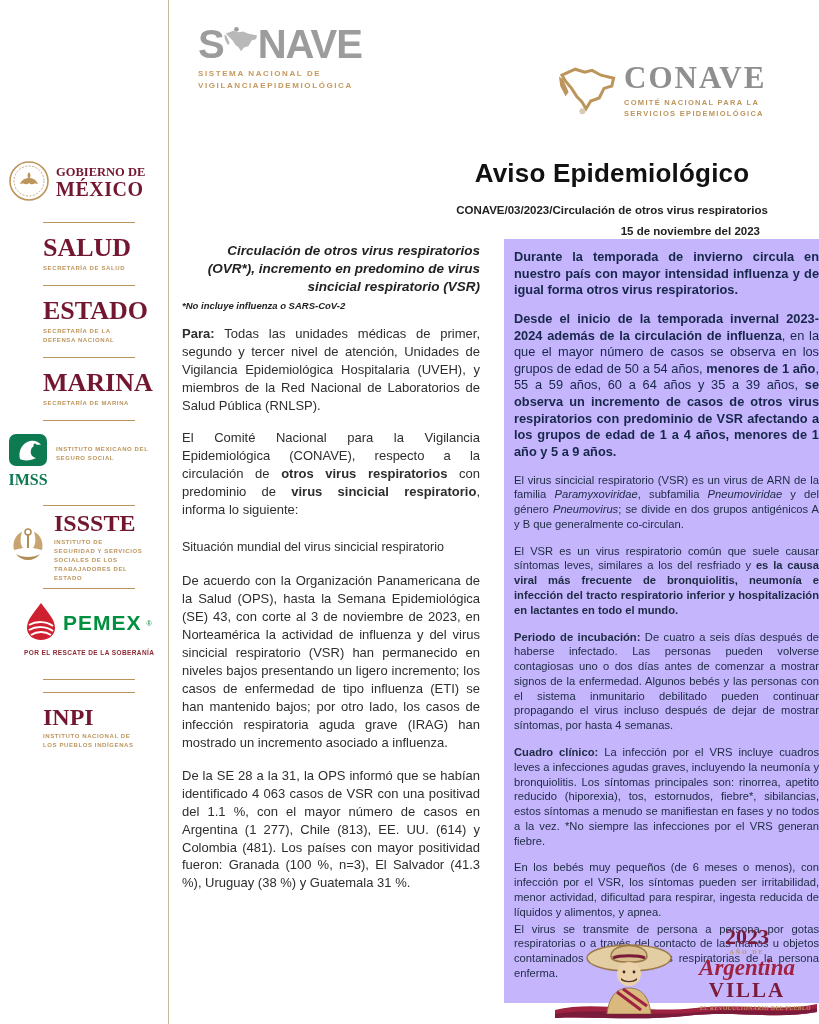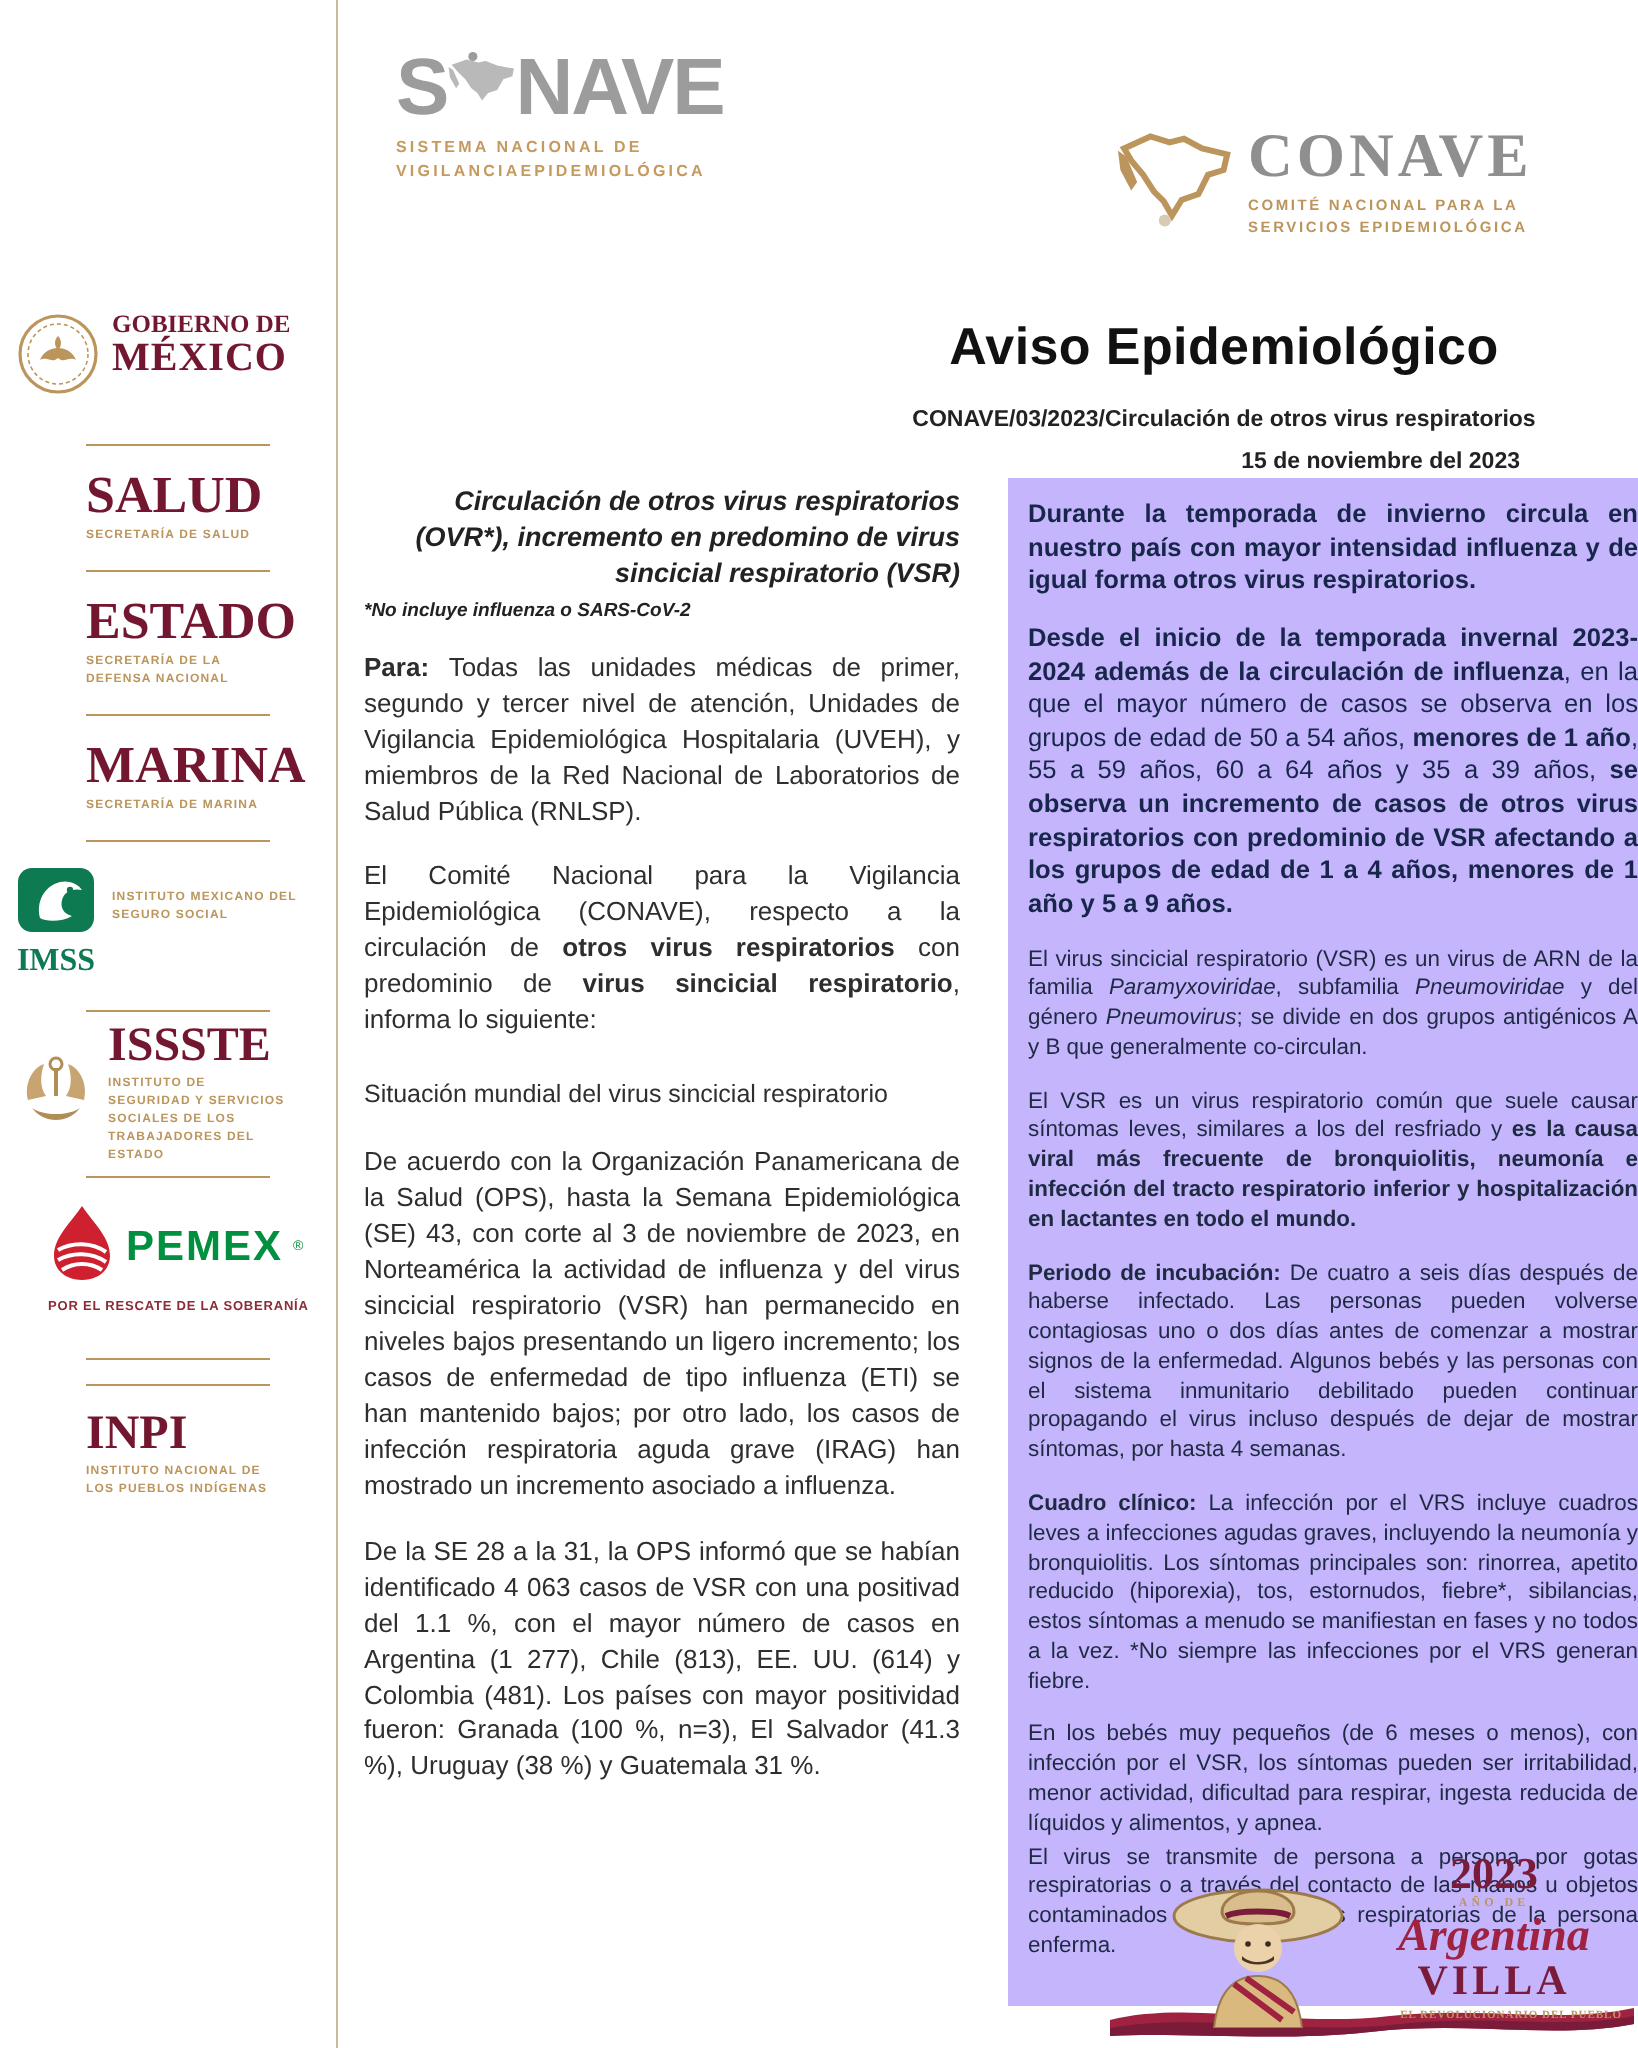--- a/index.html
+++ b/index.html
@@ -17,21 +17,21 @@
   .conave{position:absolute;left:556px;top:62px;width:256px;display:flex;gap:8px;align-items:center;}
   .conave-text{display:flex;flex-direction:column;}
   .conave-word{font-family:"Liberation Serif",serif;font-size:31px;color:#8f8f8f;
                letter-spacing:2px;font-weight:bold;line-height:1;}
   .conave-sub{margin-top:4px;color:#bc955c;font-size:7.5px;font-weight:bold;
               letter-spacing:1.3px;line-height:1.5;}
 
   
   .sidebar{position:absolute;left:0;top:156px;width:168px;}
   .sb-hr{height:1px;background:#bc955c;width:92px;margin:12px 0 12px 43px;border:0;}
-  .sb-gob{display:flex;gap:6px;padding-left:8px;height:54px;}
+  .sb-gob{display:flex;align-items:center;gap:6px;padding-left:8px;height:54px;}
   .gob-text{font-family:"Liberation Serif",serif;font-weight:bold;color:#72172f;line-height:1.05;}
   .gob-l1{font-size:12.5px;}
   .gob-l2{font-size:20px;letter-spacing:0.5px;}
   .sb-block{padding-left:43px;}
   .sb-acr{font-family:"Liberation Serif",serif;font-weight:bold;font-size:26px;
           color:#72172f;line-height:1;}
   .sb-sub{margin-top:3px;font-size:6px;font-weight:bold;color:#bc955c;
           letter-spacing:0.6px;line-height:1.5;max-width:100px;}
   .sb-imss{display:flex;gap:8px;padding-left:8px;align-items:flex-start;height:60px;}
   .imss-left{display:flex;flex-direction:column;align-items:center;}

